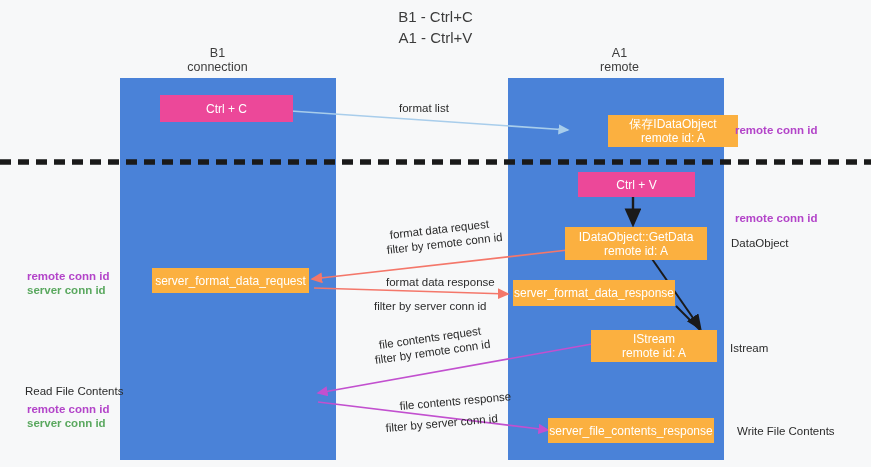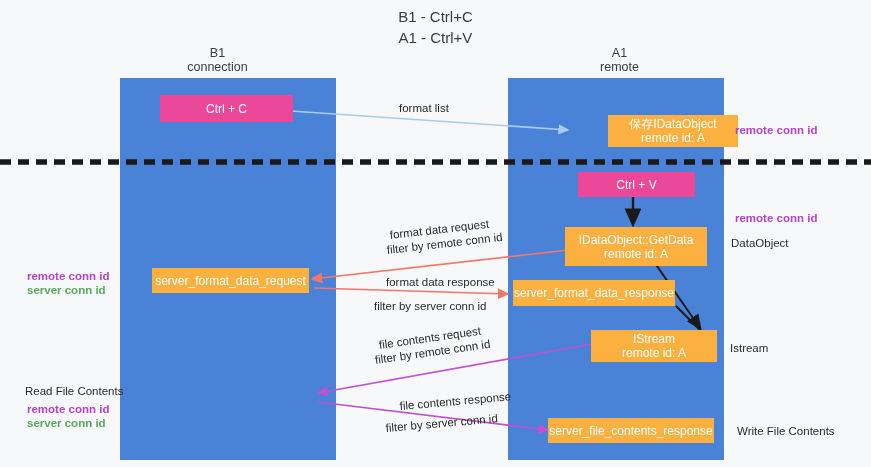--- a/index.html
+++ b/index.html
@@ -92,21 +92,21 @@
 
   <div class="node orange" style="left:572px;top:115px;width:130px;height:32px;flex-direction:column;margin-left:36px;">
     <span>保存IDataObject</span>
     <span>remote id: A</span>
   </div>
 
   <div class="node green" style="left:578px;top:172px;width:117px;height:25px;">
     <span>Ctrl + V</span>
   </div>
 
-  <div class="node orange" style="left:565px;top:227px;width:142px;height:39px;flex-direction:column;">
+  <div class="node orange" style="left:565px;top:227px;width:142px;height:33px;flex-direction:column;">
     <span>IDataObject::GetData</span>
     <span>remote id: A</span>
   </div>
 
   <div class="node orange" style="left:513px;top:280px;width:162px;height:26px;">
     <span>server_format_data_response</span>
   </div>
 
   <div class="node orange" style="left:152px;top:268px;width:157px;height:25px;">
     <span>server_format_data_request</span>

